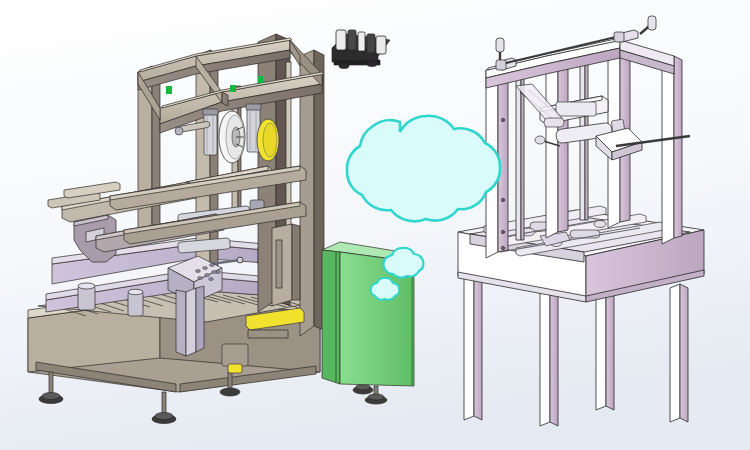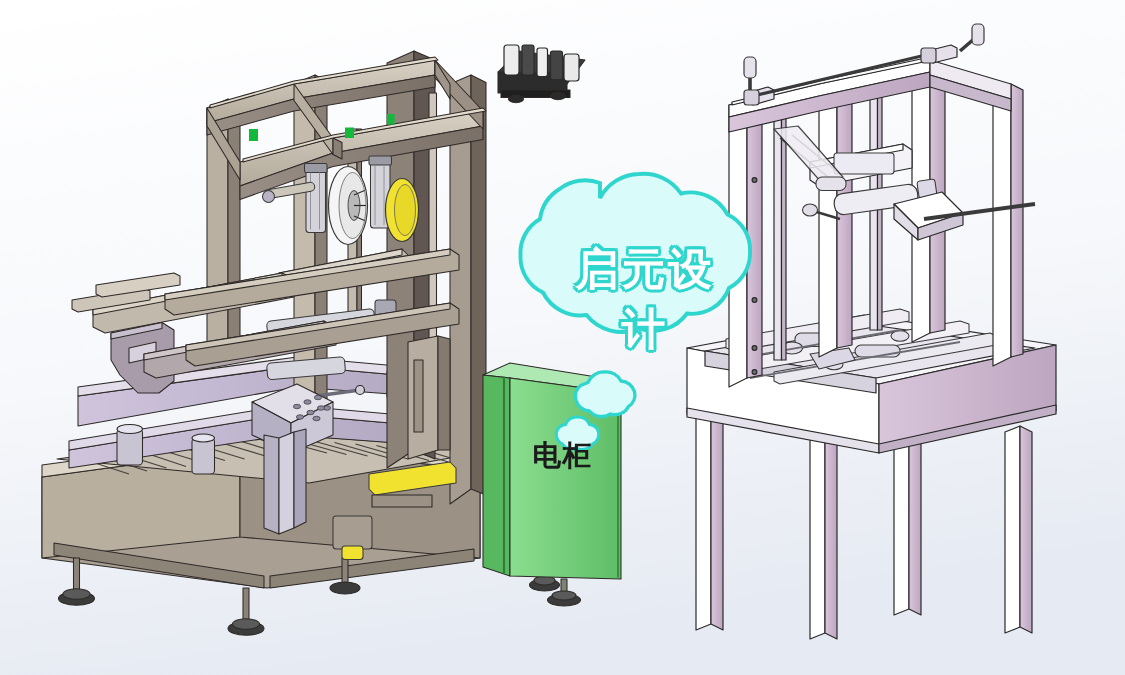--- a/index.html
+++ b/index.html
@@ -486,17 +486,15 @@
              a 8 8 0 0 1 8 5
              a 7 7 0 0 1 6 5
              a 7 7 0 0 1 -4 8
              a 8 8 0 0 1 -10 3
              a 8 8 0 0 1 -10 -3
              a 7 7 0 0 1 -4 -8
              a 7 7 0 0 1 6 -5 Z" fill="#d9fbfa" stroke="#2fd6cd" stroke-width="2"></path>
   </g>
 </svg>
 
-<div id="watermark-text" class="cloud-label">启元设计</div>
-
-<div id="cabinet-text">电柜</div>
+
 
 </div>
 
 </body></html>

